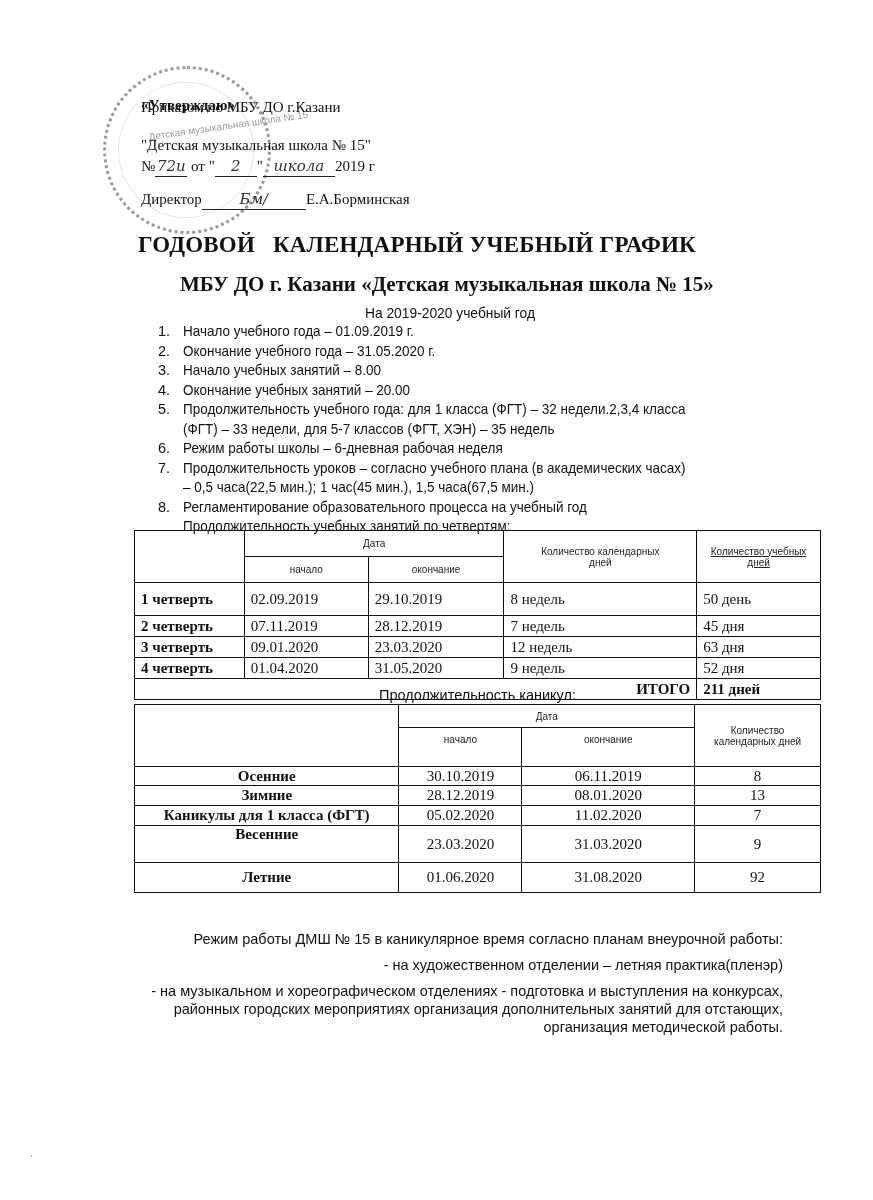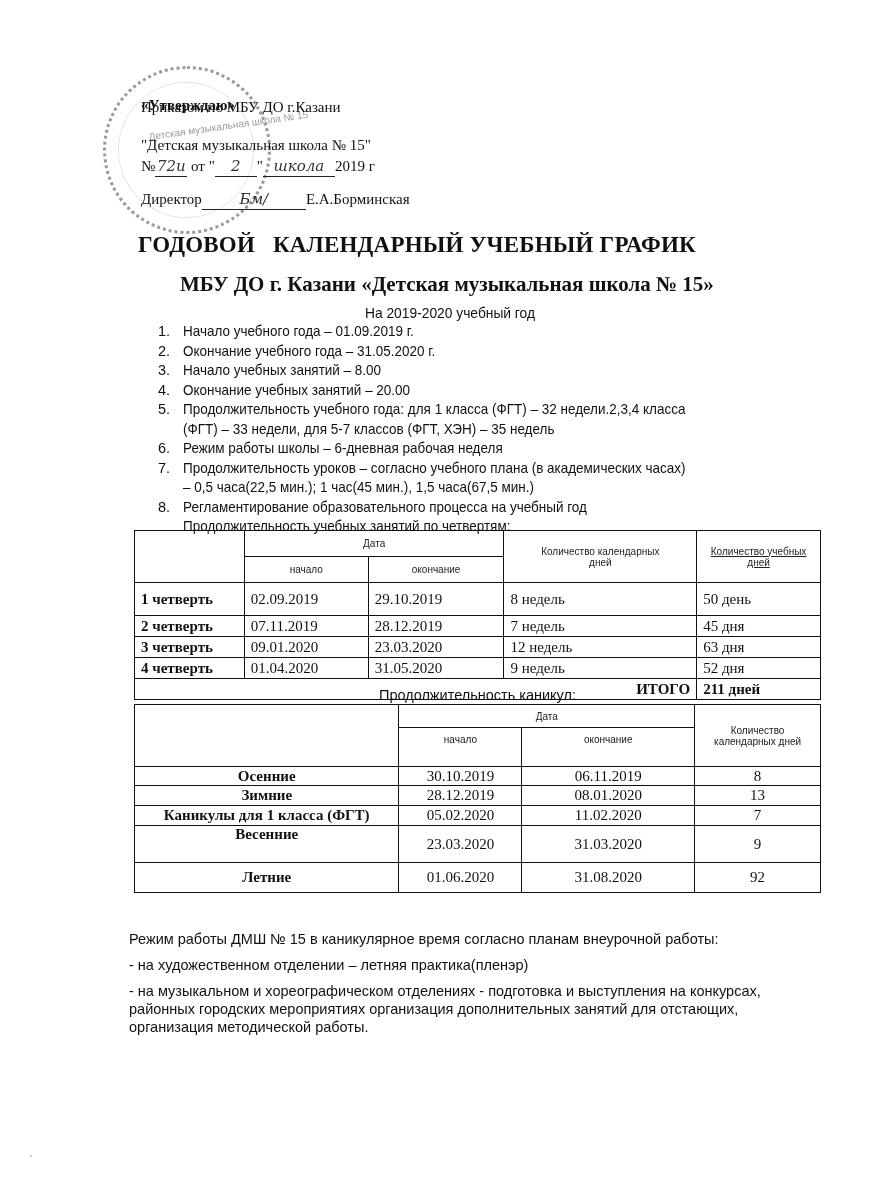--- a/index.html
+++ b/index.html
@@ -23,21 +23,21 @@
   .cond { transform:scaleX(0.93); transform-origin:0 0; white-space:nowrap; }
   table { position:absolute; border-collapse:collapse; font-family:"Liberation Serif", serif; }
   td { border:1px solid #111; padding:0 6px; font-size:15px; vertical-align:middle; }
   .t1 { left:134px; top:530px; width:687px; }
   .t2 { left:134px; top:704px; width:687px; }
   .sans { font-family:"Liberation Sans", sans-serif; font-size:10px; text-align:center; color:#222; }
   .center { text-align:center; }
   .bold { font-weight:bold; }
   .right { text-align:right; }
   .caption2 { left:0; width:955px; text-align:center; top:687px; font-family:"Liberation Sans", sans-serif; font-size:14.5px; }
-  .para { position:absolute; left:129px; top:930px; width:640px; font-family:"Liberation Sans", sans-serif; font-size:14.5px; line-height:18px; }
+  .para { position:absolute; left:143px; top:930px; width:640px; font-family:"Liberation Sans", sans-serif; font-size:14.5px; line-height:18px;text-align:right; }
   .para p { margin:0 0 8px 0; }
   .dot { position:absolute; left:30px; top:1155px; width:2px; height:2px; background:#bbb; border-radius:50%; }
 </style>
 </head>
 <body>
 
 <div class="stamp"></div>
 <div class="stamp-inner"></div>
 <div class="stamp-text" style="left:148px;top:120px;transform:rotate(-8deg);">Детская музыкальная школа № 15</div>
 

